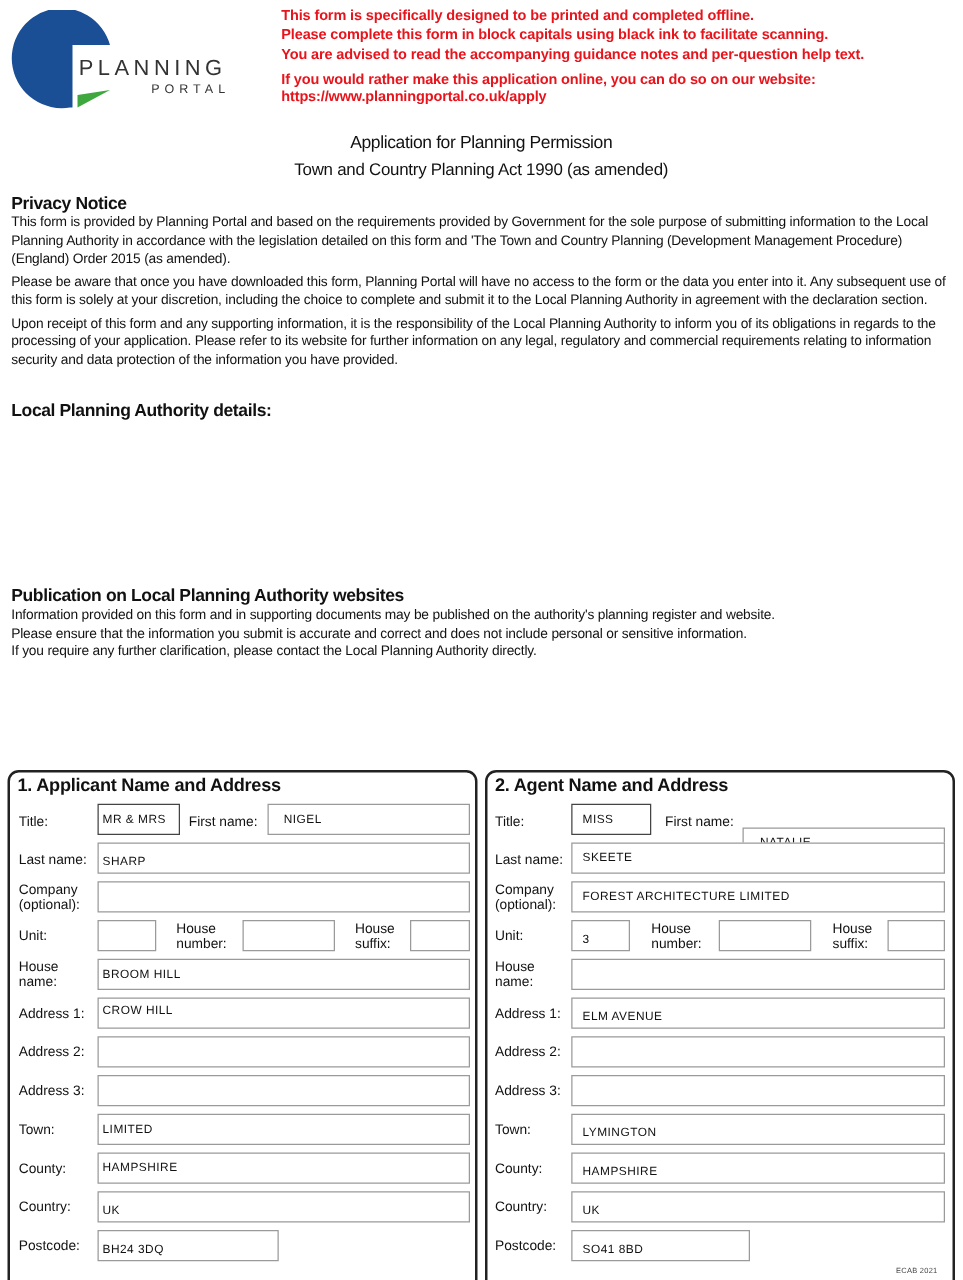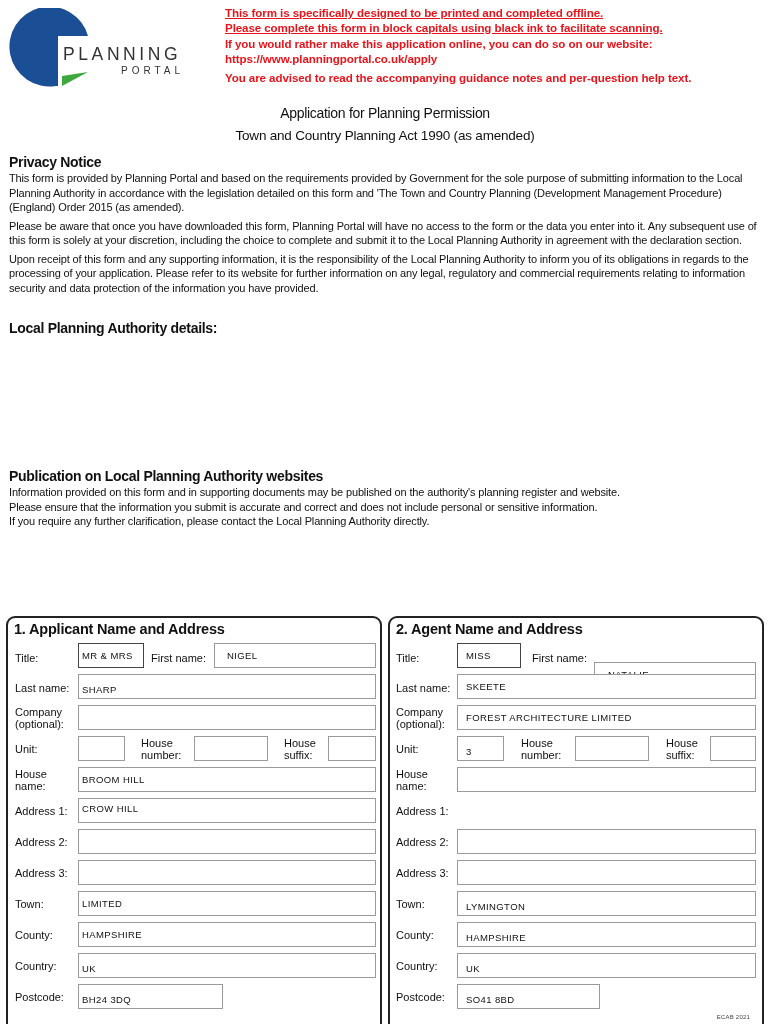--- a/index.html
+++ b/index.html
@@ -4,21 +4,21 @@
 <style>
   * { box-sizing: border-box; margin: 0; padding: 0; }
   html, body { width: 770px; height: 1024px; background: #ffffff; overflow: hidden; }
   body { font-family: "Liberation Sans", sans-serif; color: #111; position: relative; }
 
   .logo { position: absolute; left: 8px; top: 8px; width: 186px; height: 80px; }
   .logo svg { display: block; }
 
   .notice { position: absolute; left: 225px; top: 6px; width: 540px; color: #e8141c; font-weight: bold; font-size: 11.6px; line-height: 14.5px; letter-spacing: -0.1px; }
   .notice p { margin-bottom: 5px; }
-  .notice p.tight { margin-bottom: 2px; text-decoration: underline; }
+  .notice p.tight { margin-bottom: 2px; }
 
   .title { position: absolute; left: 0; right: 0; top: 102px; text-align: center; }
   .title h1 { font-size: 14px; font-weight: normal; letter-spacing: -0.3px; line-height: 22px; padding-left: 0; }
   .title h2 { font-size: 13.5px; font-weight: normal; line-height: 18px; margin-top: 3px; letter-spacing: -0.2px; }
 
   .section { position: absolute; left: 9px; width: 752px; }
   .section h3 { font-size: 14px; font-weight: bold; letter-spacing: -0.3px; line-height: 17px; }
   .section p { font-size: 11px; line-height: 14.5px; letter-spacing: -0.15px; }
   .section p + p { margin-top: 4px; }
 
@@ -45,22 +45,22 @@
   <svg width="186" height="80" viewBox="0 0 186 80">
     <path d="M 48 78 A 40 40 0 1 1 80 28 L 50 28 L 50 78 Z" fill="#1a4f95"></path>
     <path d="M 54 68 L 54 78 L 80 64 Z" fill="#3ea83e"></path>
     <text x="55" y="52" font-family="Liberation Sans, sans-serif" font-size="17.5" letter-spacing="3.6" fill="#333">PLANNING</text>
     <text x="113" y="66" font-family="Liberation Sans, sans-serif" font-size="10" letter-spacing="4" fill="#333">PORTAL</text>
   </svg>
 </div>
 
 <div class="notice">
   <p class="tight"><span>This form is specifically designed to be printed and completed offline.</span><br><span>Please complete this form in block capitals using black ink to facilitate scanning.</span></p>
+  <p><span>You are advised to read the accompanying guidance notes and per-question help text.</span></p>
   <p><span>If you would rather make this application online, you can do so on our website:</span><br><span>https://www.planningportal.co.uk/apply</span></p>
-  <p><span>You are advised to read the accompanying guidance notes and per-question help text.</span></p>
 </div>
 
 <div class="title">
   <h1>Application for Planning Permission</h1>
   <h2>Town and Country Planning Act 1990 (as amended)</h2>
 </div>
 
 <div class="section privacy">
   <h3>Privacy Notice</h3>
   <p>This form is provided by Planning Portal and based on the requirements provided by Government for the sole purpose of submitting information to the Local Planning Authority in accordance with the legislation detailed on this form and 'The Town and Country Planning (Development Management Procedure) (England) Order 2015 (as amended).</p>
@@ -145,20 +145,21 @@
   <div class="fld low" style="left:67px;top:118px;width:47px;padding-left:8px;">3</div>
   <div class="lbl" style="left:131px;top:119px;"><span>House</span><br><span>number:</span></div>
   <div class="fld" style="left:185px;top:118px;width:74px;"></div>
   <div class="lbl" style="left:276px;top:119px;"><span>House</span><br><span>suffix:</span></div>
   <div class="fld" style="left:320px;top:118px;width:46px;"></div>
 
   <div class="lbl" style="left:6px;top:150px;"><span>House</span><br><span>name:</span></div>
   <div class="fld" style="left:67px;top:149px;width:299px;"></div>
 
   <div class="lbl" style="left:6px;top:187px;">Address 1:</div>
+  <div class="fld low" style="left:67px;top:180px;width:299px;padding-left:8px;">ELM AVENUE</div>
 
   <div class="lbl" style="left:6px;top:218px;">Address 2:</div>
   <div class="fld" style="left:67px;top:211px;width:299px;"></div>
 
   <div class="lbl" style="left:6px;top:249px;">Address 3:</div>
   <div class="fld" style="left:67px;top:242px;width:299px;"></div>
 
   <div class="lbl" style="left:6px;top:280px;">Town:</div>
   <div class="fld low" style="left:67px;top:273px;width:299px;padding-left:8px;">LYMINGTON</div>
 

